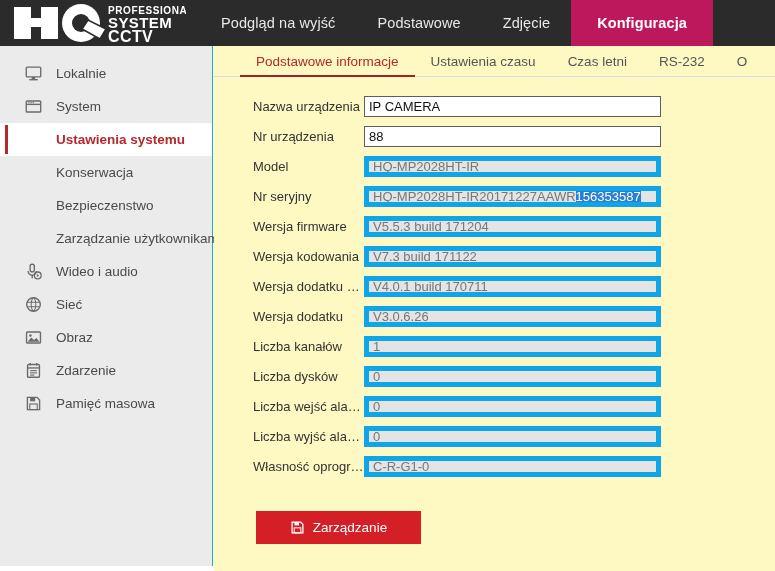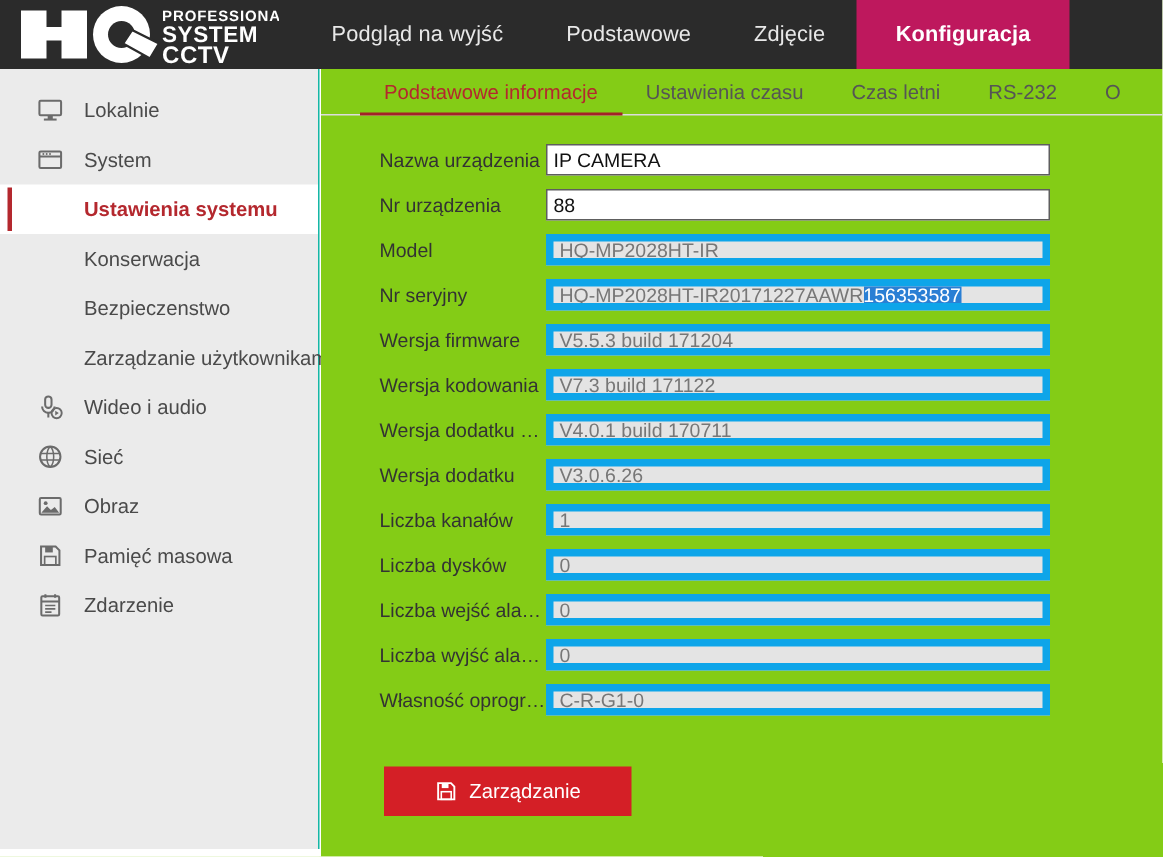--- a/index.html
+++ b/index.html
@@ -109,21 +109,21 @@
     width: 3px; height: 29px;
     background: #b4282e;
   }
 
   
   .main {
     position: absolute;
     top: 46px; left: 214px;
     width: 561px;
     height: 525px;
-    background: #84cc16;
+    background: #fef9c3;
   }
 
   .tabs {
     position: relative;
     height: 31px;
     display: flex;
     align-items: flex-end;
     padding-left: 26px;
     border-bottom: 1px solid #dcdcdc;
   }
@@ -161,21 +161,21 @@
     width: 150px;
     min-width: 150px;
     padding-left: 39px;
     font-size: 13px;
     color: #333333;
     white-space: nowrap;
     overflow: hidden;
     text-overflow: ellipsis;
   }
   .fld {
-    width: 336px;
+    width: 297px;
     height: 21px;
     line-height: 19px;
     font-size: 13px;
     padding: 0 4px;
     display: flex;
     align-items: center;
     white-space: nowrap;
     overflow: hidden;
   }
   .fld.editable {
@@ -325,41 +325,41 @@
             <circle cx="6.4" cy="7.6" r="1.5" fill="#6b6b6b"></circle>
             <path d="M3 15 l4.5 -5 l3 3 l3 -2.4 l3.5 4.4 Z" fill="#6b6b6b"></path>
           </svg>
       </span>
       <span>Obraz</span>
     </div>
 
     <div class="side-item">
       <span class="ico">
         <svg width="17" height="17" viewBox="0 0 20 20">
-            <path d="M2.8 2.8 h11.4 l3 3 v11.4 h-14.4 Z" fill="none" stroke="#6b6b6b" stroke-width="1.6"></path>
-            <rect x="6" y="2.8" width="6" height="4.6" fill="#6b6b6b"></rect>
-            <rect x="5.6" y="10.6" width="8.8" height="6.6" fill="none" stroke="#6b6b6b" stroke-width="1.3"></rect>
-          </svg>
-      </span>
-      <span>Pamięć masowa</span>
-    </div>
-
-    <div class="side-item">
-      <span class="ico">
-        <svg width="17" height="17" viewBox="0 0 20 20">
             <rect x="3" y="3" width="14" height="15" rx="1" fill="none" stroke="#6b6b6b" stroke-width="1.6"></rect>
             <line x1="3" y1="7" x2="17" y2="7" stroke="#6b6b6b" stroke-width="1.6"></line>
             <line x1="6.2" y1="1.3" x2="6.2" y2="4.2" stroke="#6b6b6b" stroke-width="1.6"></line>
             <line x1="13.8" y1="1.3" x2="13.8" y2="4.2" stroke="#6b6b6b" stroke-width="1.6"></line>
             <line x1="6" y1="10.2" x2="14" y2="10.2" stroke="#6b6b6b" stroke-width="1.3"></line>
             <line x1="6" y1="12.8" x2="14" y2="12.8" stroke="#6b6b6b" stroke-width="1.3"></line>
             <line x1="6" y1="15.4" x2="11" y2="15.4" stroke="#6b6b6b" stroke-width="1.3"></line>
           </svg>
       </span>
       <span>Zdarzenie</span>
+    </div>
+
+    <div class="side-item">
+      <span class="ico">
+        <svg width="17" height="17" viewBox="0 0 20 20">
+            <path d="M2.8 2.8 h11.4 l3 3 v11.4 h-14.4 Z" fill="none" stroke="#6b6b6b" stroke-width="1.6"></path>
+            <rect x="6" y="2.8" width="6" height="4.6" fill="#6b6b6b"></rect>
+            <rect x="5.6" y="10.6" width="8.8" height="6.6" fill="none" stroke="#6b6b6b" stroke-width="1.3"></rect>
+          </svg>
+      </span>
+      <span>Pamięć masowa</span>
     </div>
   </div>
   <div class="footer-strip"></div>
 
   <div class="main">
 
     <div class="tabs">
       <div class="tab active">Podstawowe informacje</div>
       <div class="tab">Ustawienia czasu</div>
       <div class="tab">Czas letni</div>

